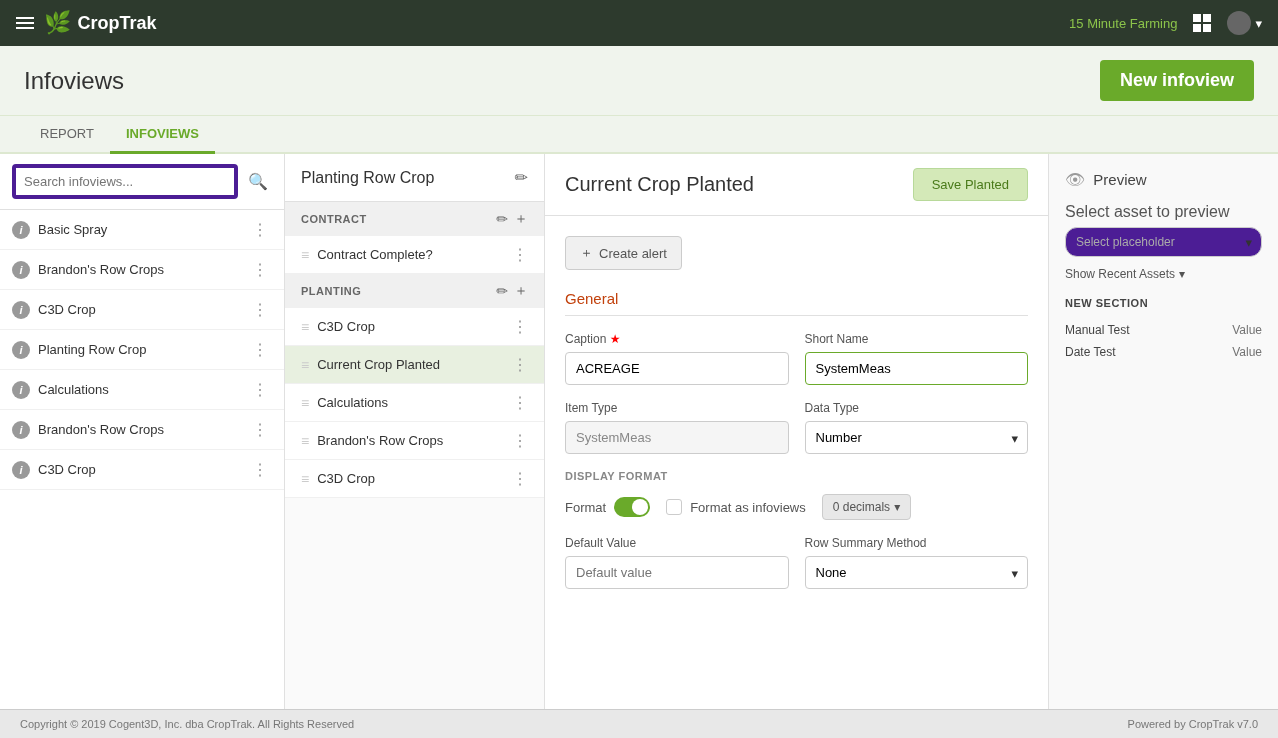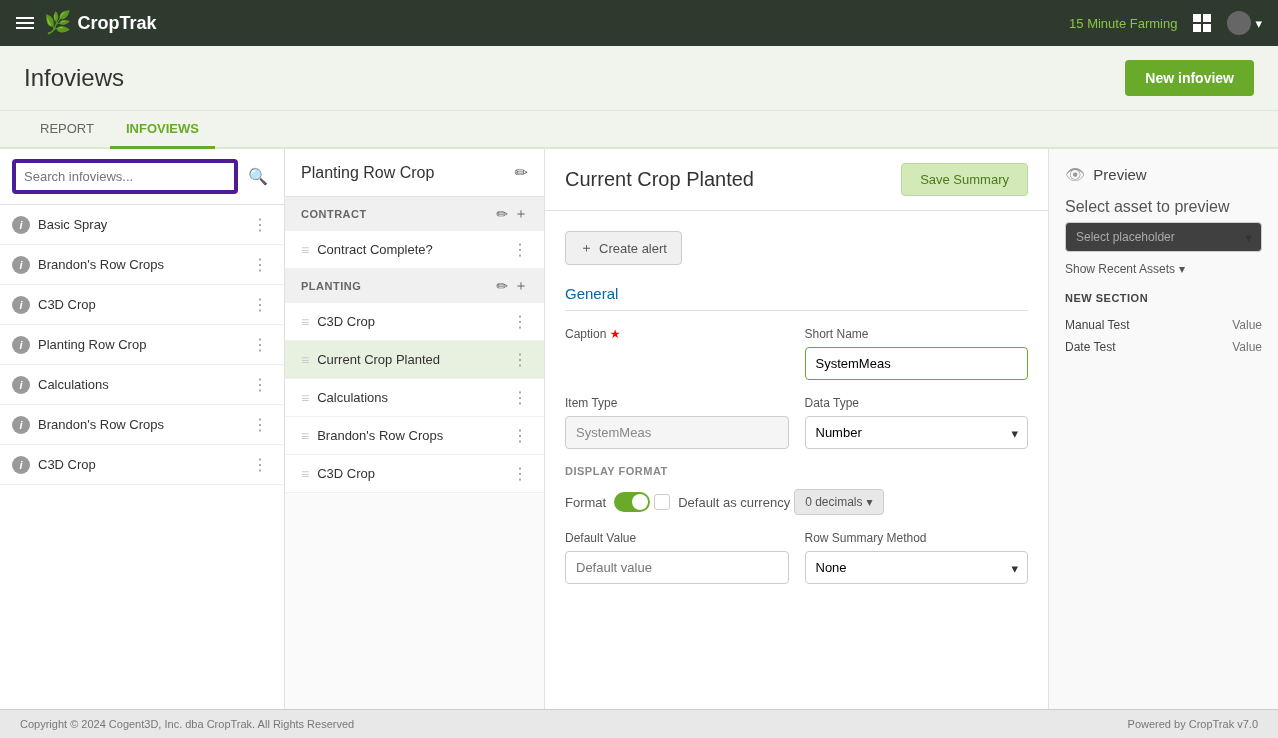--- a/index.html
+++ b/index.html
@@ -37,21 +37,21 @@
       justify-content: space-between;
       flex-shrink: 0;
       border-bottom: 1px solid #dde8d0;
     }
     .page-title { font-size: 24px; font-weight: normal; color: #333; }
     .btn-new-infoview {
       background: #6aaa2a;
       color: white;
       border: none;
       padding: 10px 20px;
-      font-size: 14px;
+      font-size: 18px;
       border-radius: 4px;
       cursor: pointer;
       font-weight: bold;
     }
 
     
     .tabs-bar {
       background: #f0f4ed;
       padding: 0 24px;
       display: flex;
@@ -224,21 +224,21 @@
       gap: 6px;
       background: #f0f0f0;
       border: 1px solid #ccc;
       padding: 7px 14px;
       border-radius: 4px;
       cursor: pointer;
       font-size: 13px;
       color: #555;
       margin-bottom: 20px;
     }
-    .section-divider { font-size: 15px; font-weight: normal; color: #0369a1; border-bottom: 1px solid #e0e0e0; padding-bottom: 8px; margin-bottom: 16px; }
+    .section-divider { font-size: 15px; font-weight: normal; color: #c2410c; border-bottom: 1px solid #e0e0e0; padding-bottom: 8px; margin-bottom: 16px; }
     .form-row { display: flex; gap: 16px; margin-bottom: 16px; }
     .form-group { flex: 1; display: flex; flex-direction: column; gap: 6px; }
     .form-label { font-size: 12px; color: #555; }
     .form-label .required { color: red; }
     .form-input {
       border: 1px solid #ccc;
       border-radius: 4px;
       padding: 8px 10px;
       font-size: 13px;
       outline: none;
@@ -260,21 +260,21 @@
     }
     .select-arrow {
       position: absolute;
       right: 10px;
       top: 50%;
       transform: translateY(-50%);
       pointer-events: none;
       color: #333;
     }
     .display-format-label { font-size: 11px; font-weight: bold; color: #888; letter-spacing: 0.5px; margin-bottom: 12px; text-transform: uppercase; }
-    .format-row { display: flex; align-items: center; gap: 4px; margin-bottom: 16px; flex-wrap: wrap; }
+    .format-row { display: flex; align-items: center; gap: 16px; margin-bottom: 16px; flex-wrap: wrap; }
     .format-item { display: flex; align-items: center; gap: 8px; font-size: 13px; color: #555; }
     .toggle {
       width: 36px; height: 20px;
       background: #6aaa2a;
       border-radius: 10px;
       position: relative;
       cursor: pointer;
     }
     .toggle-knob {
       width: 16px; height: 16px;
@@ -314,25 +314,25 @@
       flex-shrink: 0;
       overflow-y: auto;
     }
     .preview-title { display: flex; align-items: center; gap: 8px; font-size: 15px; color: #444; margin-bottom: 14px; }
     .preview-eye-icon { color: #999; font-size: 16px; }
     .preview-subtitle { font-size: 16px; color: #555; margin-bottom: 6px; }
     .preview-select-wrapper { position: relative; margin-bottom: 10px; }
     .preview-select {
       width: 100%;
       border: 1px solid #ccc;
-      border-radius: 4px;
+      border-radius: 12px;
       padding: 7px 30px 7px 10px;
       font-size: 12px;
       appearance: none;
-      background: #404040;
+      background: #4c1d95;
       color: #aaa;
       cursor: pointer;
       outline: none;
     }
     .show-recent { display: flex; align-items: center; gap: 4px; font-size: 12px; color: #555; cursor: pointer; margin-bottom: 16px; }
     .new-section-label { font-size: 11px; font-weight: bold; color: #444; letter-spacing: 0.5px; margin-bottom: 10px; text-transform: uppercase; }
     .preview-item { display: flex; justify-content: space-between; align-items: center; font-size: 12px; color: #444; padding: 4px 0; }
     .preview-value { color: #737373; }
 
     
@@ -482,35 +482,36 @@
     <div class="middle-item">
       <span class="drag-handle">≡</span>
       <span class="middle-item-name">C3D Crop</span>
       <button class="middle-dots">⋮</button>
     </div>
   </div>
 
   <div class="detail-panel">
     <div class="detail-header">
       <span class="detail-title">Current Crop Planted</span>
-      <button class="btn-save">Save Summary</button>
+      <button class="btn-save">Save Planted</button>
     </div>
     <div class="detail-body">
       <button class="alert-btn">
         <span>＋</span>
         <span>Create alert</span>
       </button>
 
       <div class="section-divider">General</div>
 
       <div class="form-row">
         <div class="form-group">
           <label class="form-label">
             <span>Caption</span> <span class="required">★</span>
           </label>
+          <input class="form-input" type="text" value="ACREAGE" style="">
         </div>
         <div class="form-group">
           <label class="form-label">Short Name</label>
           <input class="form-input active-border" type="text" value="SystemMeas" style="">
         </div>
       </div>
 
       <div class="form-row">
         <div class="form-group">
           <label class="form-label">Item Type</label>
@@ -531,21 +532,21 @@
 
       <div class="format-row">
         <div class="format-item">
           <span>Format</span>
           <div class="toggle">
             <div class="toggle-knob"></div>
           </div>
         </div>
         <div class="format-item">
           <div class="checkbox-custom"></div>
-          <span>Default as currency</span>
+          <span>Format as infoviews</span>
         </div>
         <button class="decimals-btn">
           <span>0 decimals</span>
           <span>▾</span>
         </button>
       </div>
 
       <div class="form-row">
         <div class="form-group">
           <label class="form-label">Default Value</label>
@@ -587,15 +588,15 @@
     </div>
     <div class="preview-item">
       <span>Date Test</span>
       <span class="preview-value">Value</span>
     </div>
   </div>
 
 </div>
 
 <footer class="footer">
-  <span>Copyright © 2024 Cogent3D, Inc. dba CropTrak. All Rights Reserved</span>
+  <span>Copyright © 2019 Cogent3D, Inc. dba CropTrak. All Rights Reserved</span>
   <span>Powered by CropTrak <span>v7.0</span></span>
 </footer>
 
 </body></html>

